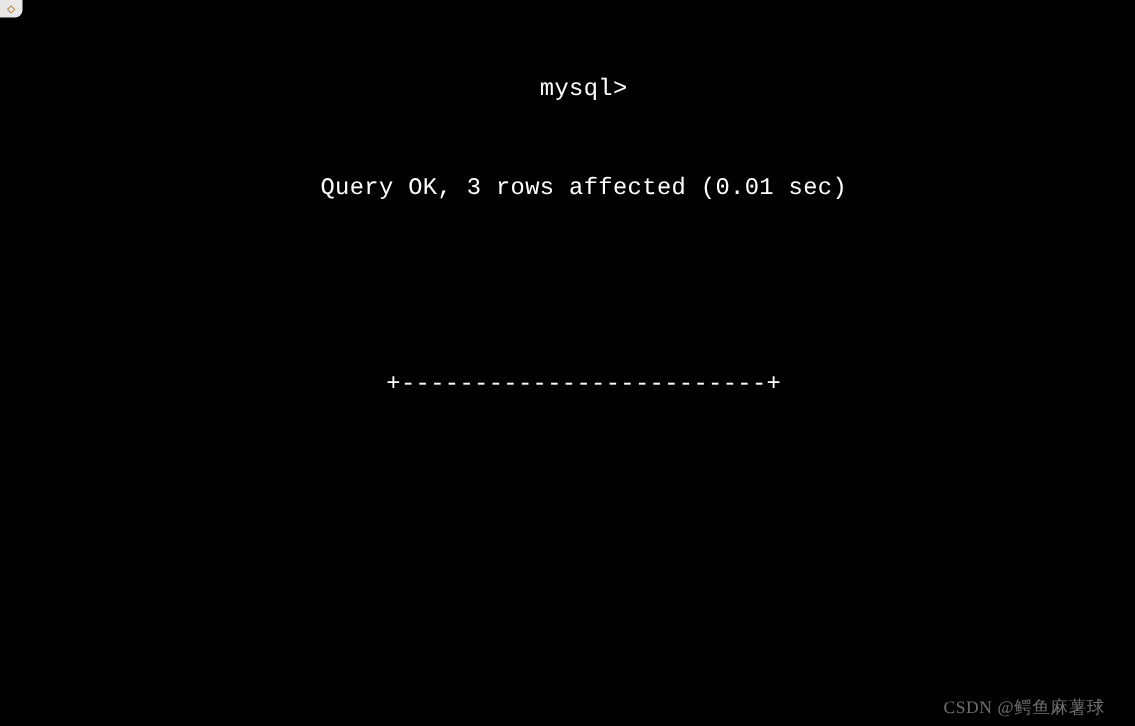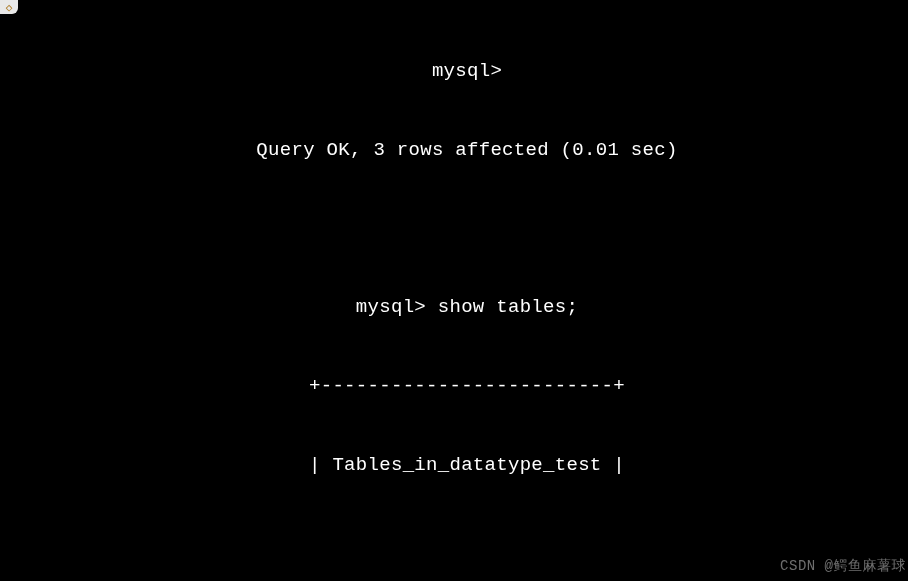--- a/index.html
+++ b/index.html
@@ -40,41 +40,39 @@
     .terminal .line {
       display: block;
       text-align: center;
     }
     .terminal .blank {
       height: 1.38em;
     }
     .watermark {
       position: absolute;
       bottom: 6px;
-      right: 2px;
-      font-family: Liberation Mono, monospace;
+      right: 24px;
+      font-family: Liberation Serif, serif;
       font-size: 14px;
       color: rgba(200,200,200,0.55);
       letter-spacing: 0.5px;
     }
   </style>
 </head>
 <body>
 
 <div class="tab-handle">
   <span>◇</span>
 </div>
 
 <div class="terminal">
   <span class="line">mysql&gt;</span>
   <span class="line">Query OK, 3 rows affected (0.01 sec)</span>
   <span class="line blank"></span>
-  <span class="line">mysql&gt; show tables;</span>
   <span class="line">+-------------------------+</span>
-  <span class="line">| Tables_in_datatype_test |</span>
   
   
   
   
   
   
   
   
   
   

